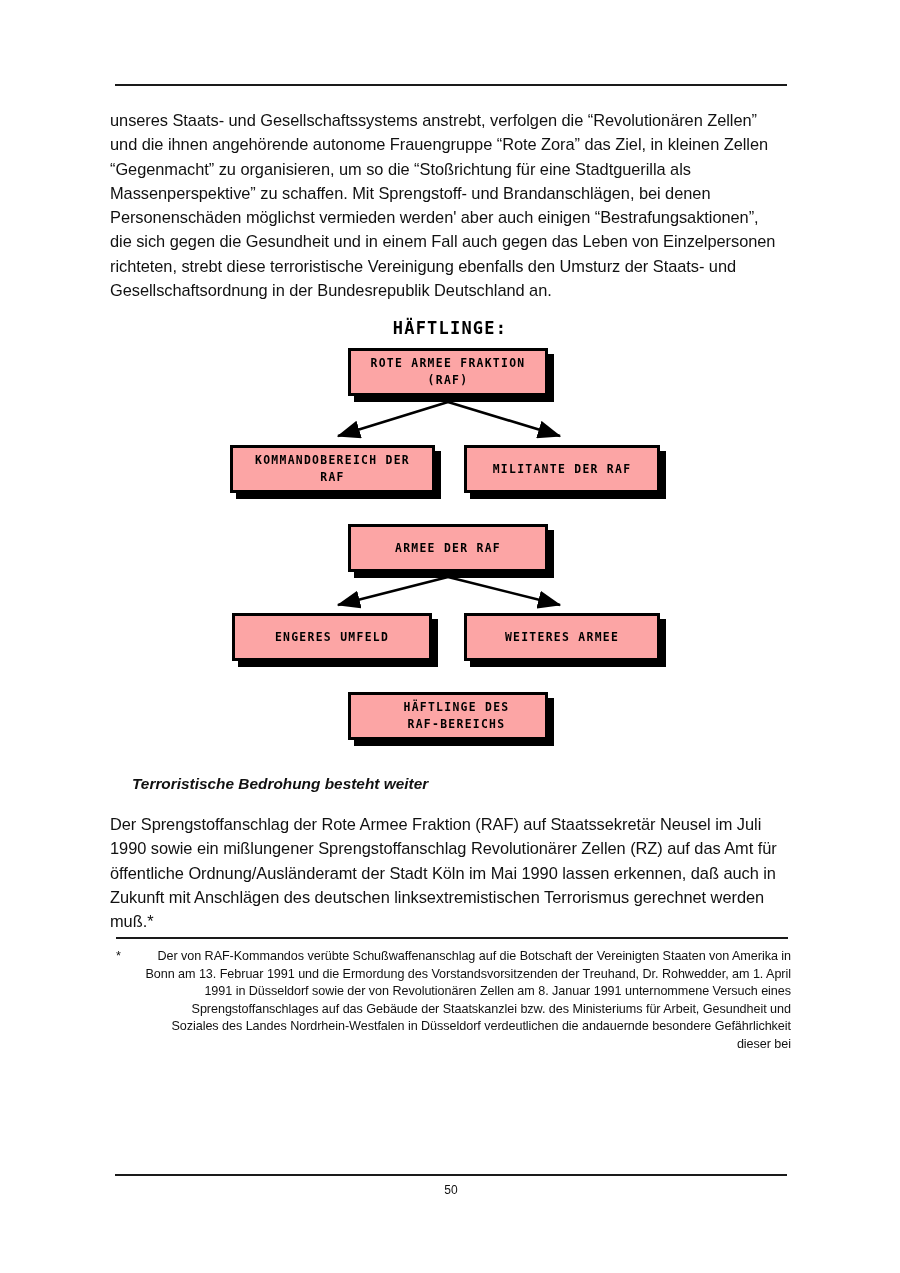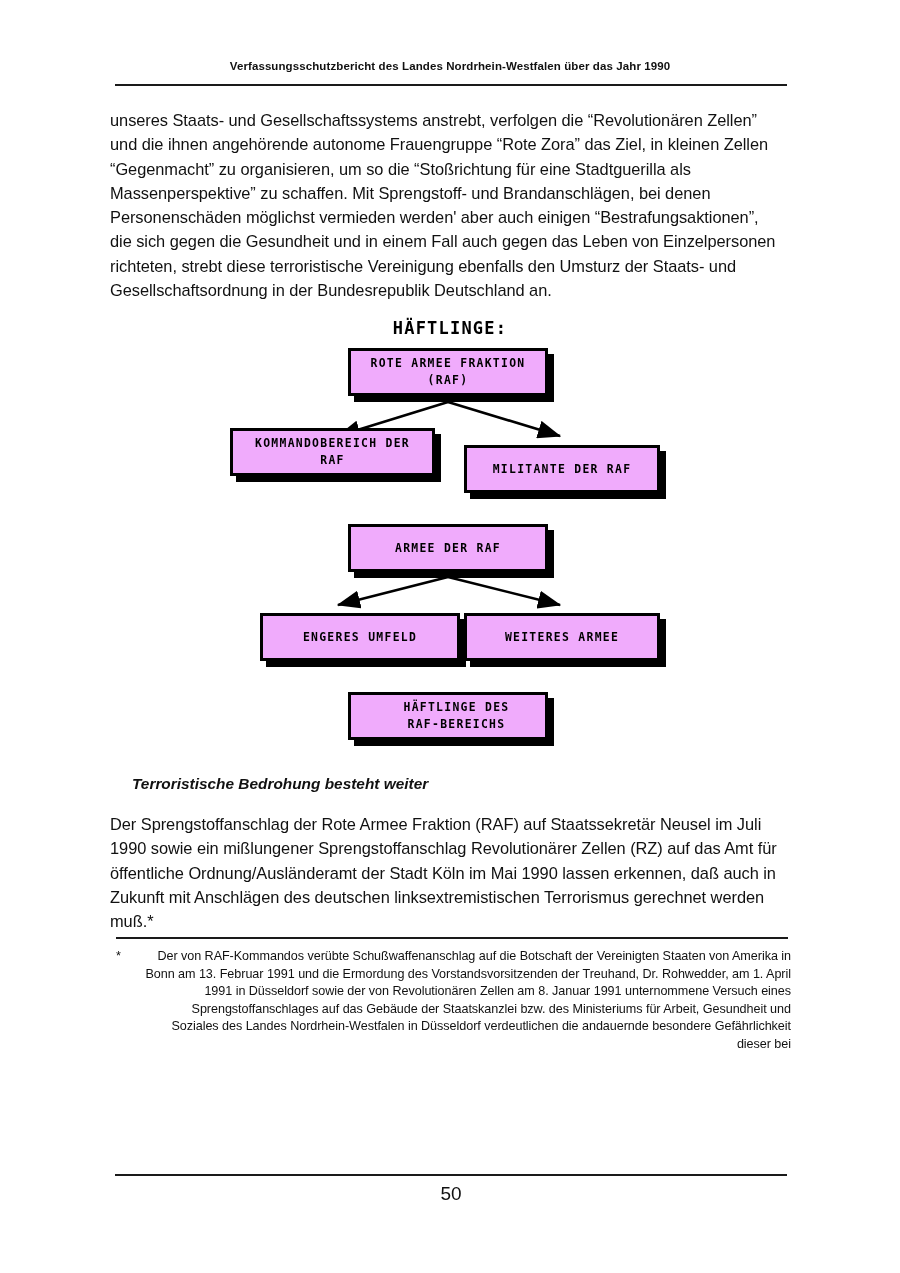--- a/index.html
+++ b/index.html
@@ -109,21 +109,21 @@
     width: 672px;
     height: 2px;
     background: #1a1a1a;
   }
   .page-number {
     position: absolute;
     left: 115px;
     top: 1183px;
     width: 672px;
     text-align: center;
-    font-size: 19px;
+    font-size: 12px;
     color: #111;
   }
 
   
   .diagram {
     position: absolute;
     left: 180px;
     top: 318px;
     width: 540px;
     height: 440px;
@@ -138,58 +138,57 @@
     font-weight: bold;
     font-size: 17px;
     letter-spacing: 1.2px;
     color: #000;
   }
 
   
   .dbox {
     position: absolute;
     box-sizing: border-box;
-    background: #f0abfc;
+    background: #fca5a5;
     border: 3px solid #000000;
     box-shadow: 6px 6px 0 0 #000000;
     display: flex;
     align-items: center;
     justify-content: center;
     text-align: center;
     font-family: "DejaVu Sans Mono", monospace;
     font-weight: bold;
     font-size: 11.4px;
     line-height: 17px;
     letter-spacing: 1.3px;
     color: #000;
     padding: 2px 6px;
   }
 
   .box-raf       { left: 168px; top: 30px;  width: 200px; height: 48px; }
-  .box-kommando  { left: 50px;  top: 110px; width: 205px; height: 48px; }
+  .box-kommando  { left: 50px;  top: 127px; width: 205px; height: 48px; }
   .box-militante { left: 284px; top: 127px; width: 196px; height: 48px; }
   .box-umfeld    { left: 168px; top: 206px; width: 200px; height: 48px; }
-  .box-engeres   { left: 52px;  top: 295px; width: 200px; height: 48px; margin-left: 28px; }
+  .box-engeres   { left: 52px;  top: 295px; width: 200px; height: 48px; }
   .box-weiteres  { left: 284px; top: 295px; width: 196px; height: 48px; }
   .box-haeftling { left: 168px; top: 374px; width: 200px; height: 48px; padding-left: 23px; }
 
   .connector-svg {
     position: absolute;
     left: 0; top: 0;
     width: 540px;
     height: 440px;
     pointer-events: none;
   }
 </style>
 </head>
 <body>
 
 <div class="page">
 
-  <div class="header-title">Verfassungsschutzbericht des Landes Nordrhein-Westfalen über das Jahr 1990</div>
   <div class="header-rule"></div>
 
   <div class="body-text" id="intro-paragraph">unseres Staats- und Gesellschaftssystems anstrebt, verfolgen die “Revolutionären Zellen” und die ihnen angehörende autonome Frauengruppe “Rote Zora” das Ziel, in kleinen Zellen “Gegenmacht” zu organisieren, um so die “Stoßrichtung für eine Stadtguerilla als Massenperspektive” zu schaffen. Mit Sprengstoff- und Brandanschlägen, bei denen Personenschäden möglichst vermieden werden' aber auch einigen “Bestrafungsaktionen”, die sich gegen die Gesundheit und in einem Fall auch gegen das Leben von Einzelpersonen richteten, strebt diese terroristische Vereinigung ebenfalls den Umsturz der Staats- und Gesellschaftsordnung in der Bundesrepublik Deutschland an.</div>
 
   <div class="diagram">
 
     <div class="diagram-title">HÄFTLINGE:</div>
 
     <svg class="connector-svg" viewBox="0 0 540 440" xmlns="http://www.w3.org/2000/svg">
       <defs>

